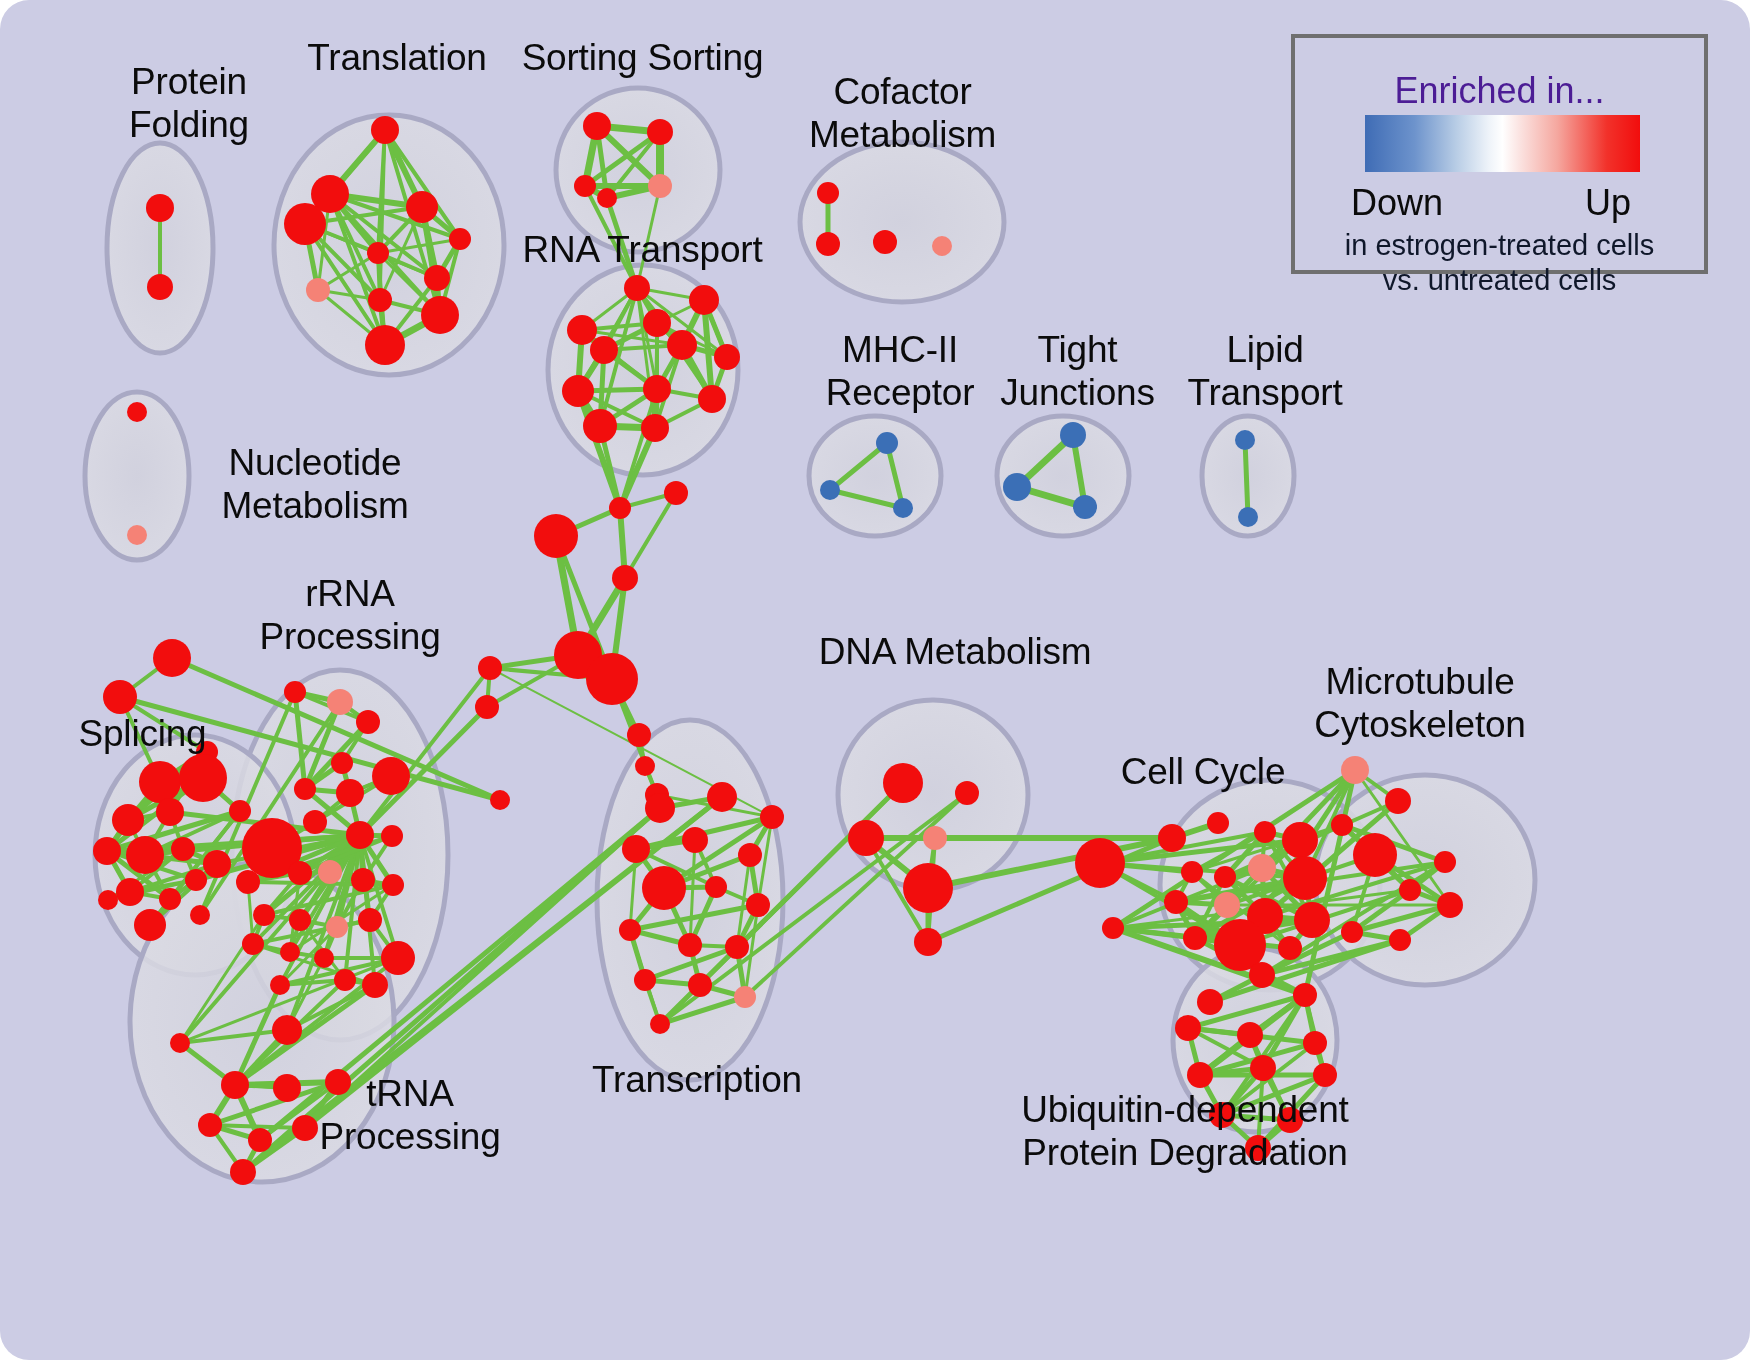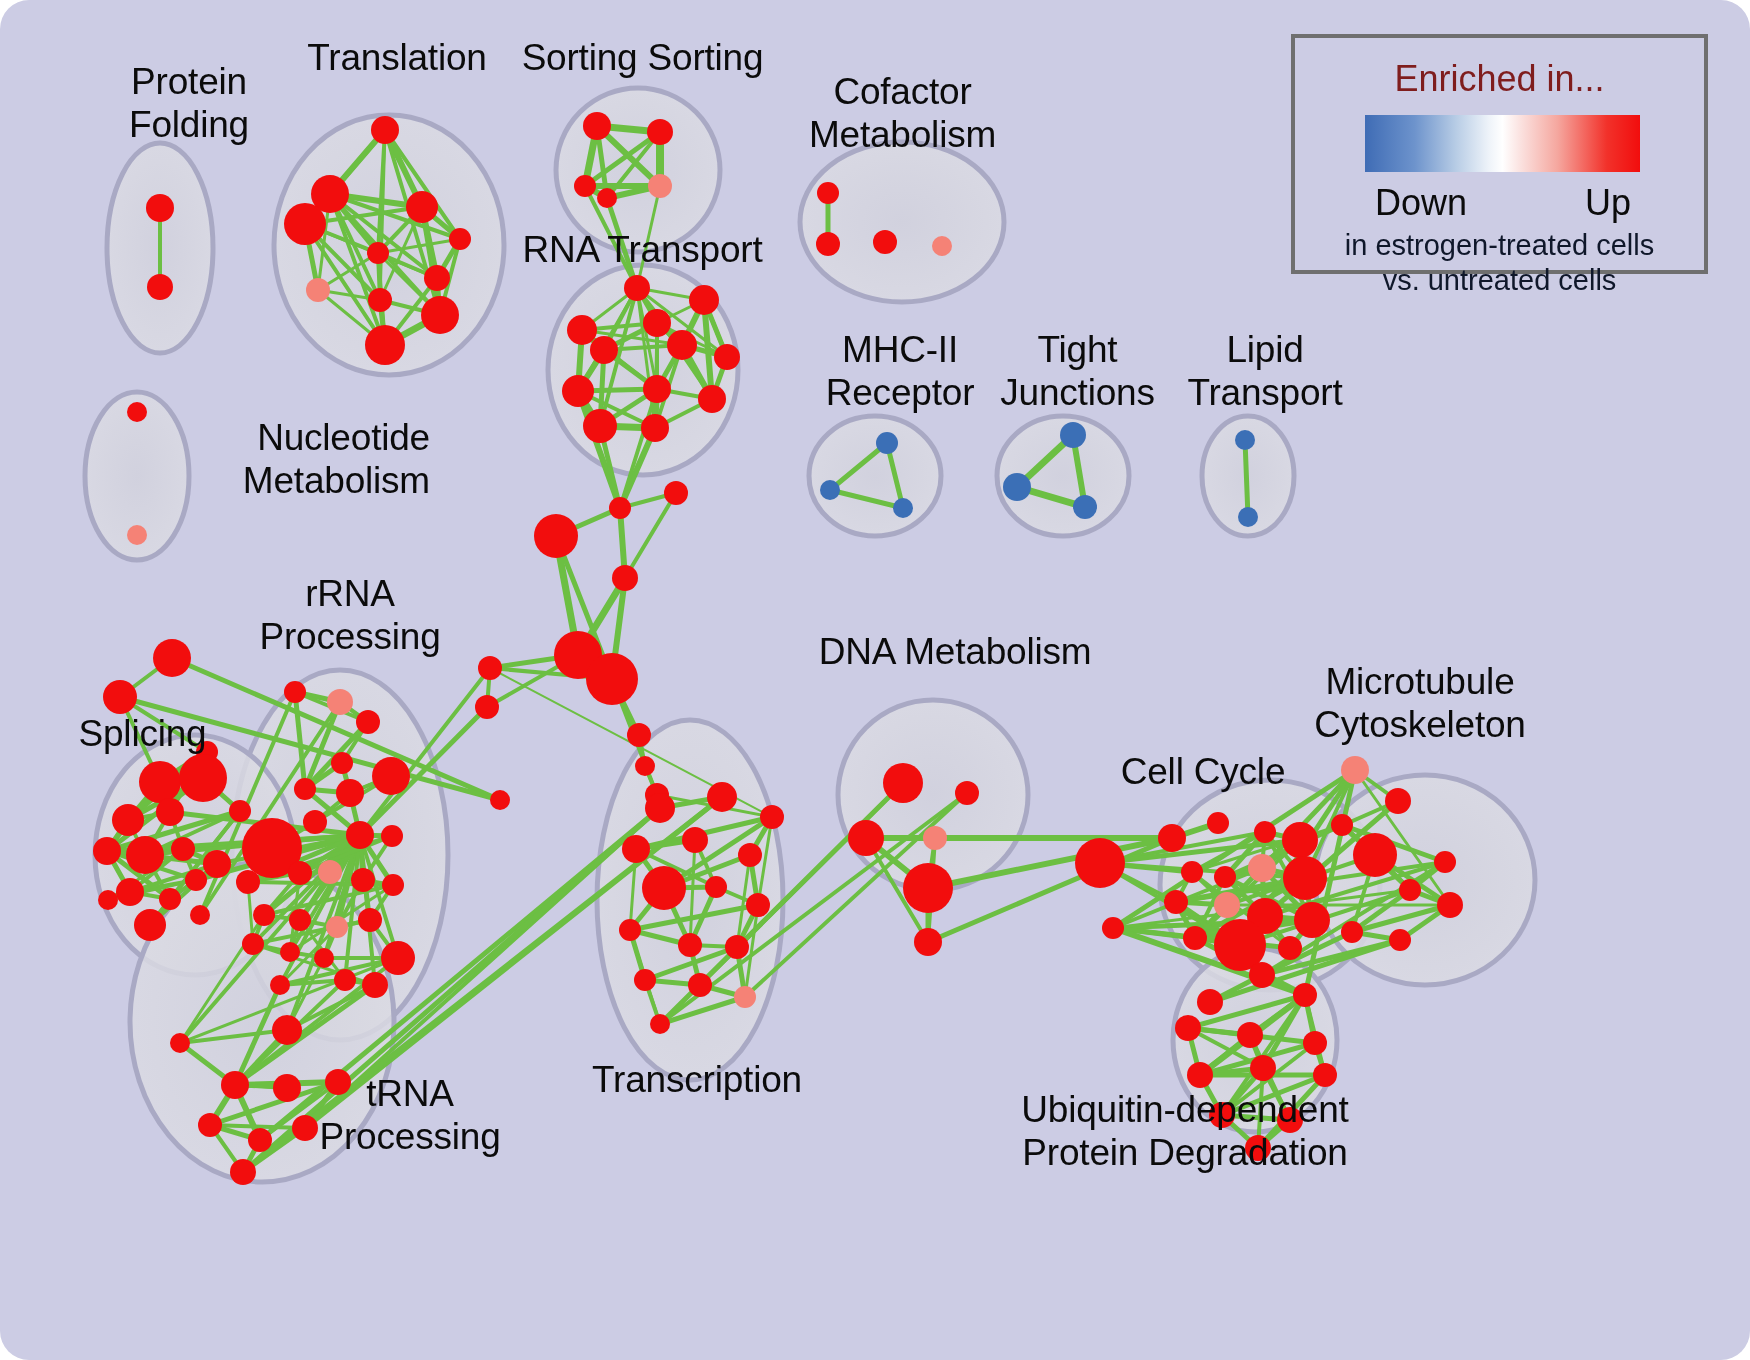--- a/index.html
+++ b/index.html
@@ -24,28 +24,28 @@
   }
   .legend-box{
     position:absolute;
     left:1291px;top:34px;
     width:417px;height:240px;
     background:#ccccE4;
     border:4px solid #6f6f6f;
     box-sizing:border-box;
   }
   .legend-title{
-    position:absolute;left:0;top:20px;width:100%;
-    text-align:center;font-size:36px;color:#7f1d1d;
+    position:absolute;left:0;top:32px;width:100%;
+    text-align:center;font-size:36px;color:#4c1d95;
   }
   .legend-bar{
     position:absolute;left:70px;top:77px;width:275px;height:57px;
     background:linear-gradient(to right,#3f6cb5 0%,#6d93cc 18%,#b7cce5 33%,#eef3f9 45%,#ffffff 50%,#fbe4e2 56%,#f5a79f 70%,#f2312a 88%,#f20d0d 100%);
   }
-  .legend-down{position:absolute;left:56px;top:144px;font-size:36px;color:#0b0b0b;margin-left:24px;}
+  .legend-down{position:absolute;left:56px;top:144px;font-size:36px;color:#0b0b0b;}
   .legend-up{position:absolute;left:290px;top:144px;font-size:36px;color:#0b0b0b;}
   .legend-sub{
     position:absolute;left:0;top:190px;width:100%;
     text-align:center;font-size:29px;line-height:35px;color:#0f172a;
   }
 </style>
 </head>
 <body>
 
 <div id="root">
@@ -689,21 +689,21 @@
   </svg>
 
   <div id="labels">
       <div class="cluster-label" style="left: 84px; top: 60px; width: 210px;">Protein
 Folding</div>
       <div class="cluster-label" style="left: 282px; top: 36px; width: 230px;">Translation</div>
       <div class="cluster-label" style="left: 500px; top: 36px; width: 285px;">Sorting Sorting</div>
       <div class="cluster-label" style="left: 505px; top: 228px; width: 275px;">RNA Transport</div>
       <div class="cluster-label" style="left: 790px; top: 70px; width: 225px;">Cofactor
 Metabolism</div>
-      <div class="cluster-label" style="left: 200px; top: 416px; width: 230px; text-align: right;">Nucleotide
+      <div class="cluster-label" style="left: 200px; top: 441px; width: 230px;">Nucleotide
 Metabolism</div>
       <div class="cluster-label" style="left: 800px; top: 328px; width: 200px;">MHC-II
 Receptor</div>
       <div class="cluster-label" style="left: 985px; top: 328px; width: 185px;">Tight
 Junctions</div>
       <div class="cluster-label" style="left: 1165px; top: 328px; width: 200px;">Lipid
 Transport</div>
       <div class="cluster-label" style="left: 250px; top: 572px; width: 200px;">rRNA
 Processing</div>
       <div class="cluster-label" style="left: 55px; top: 712px; width: 175px;">Splicing</div>

